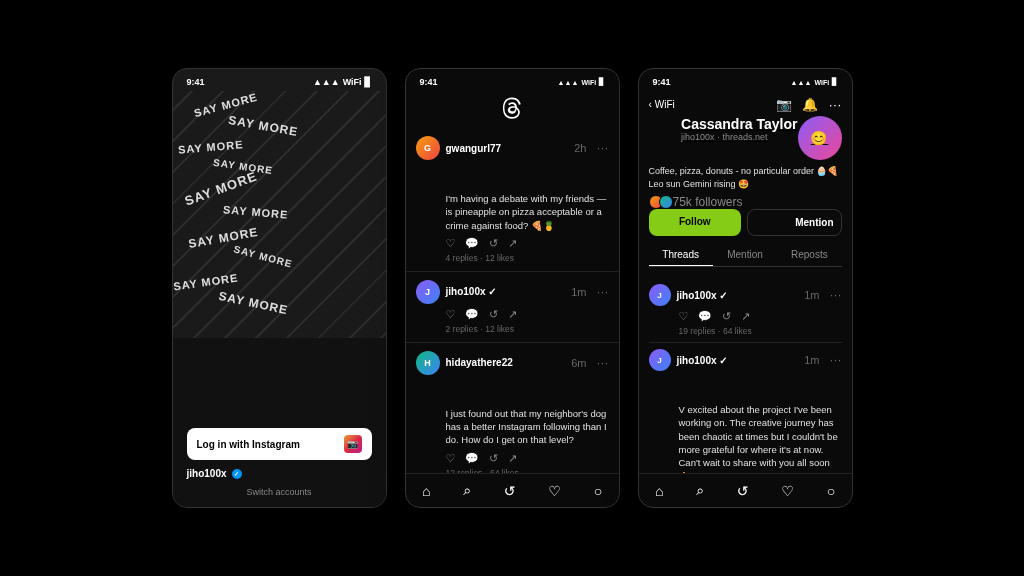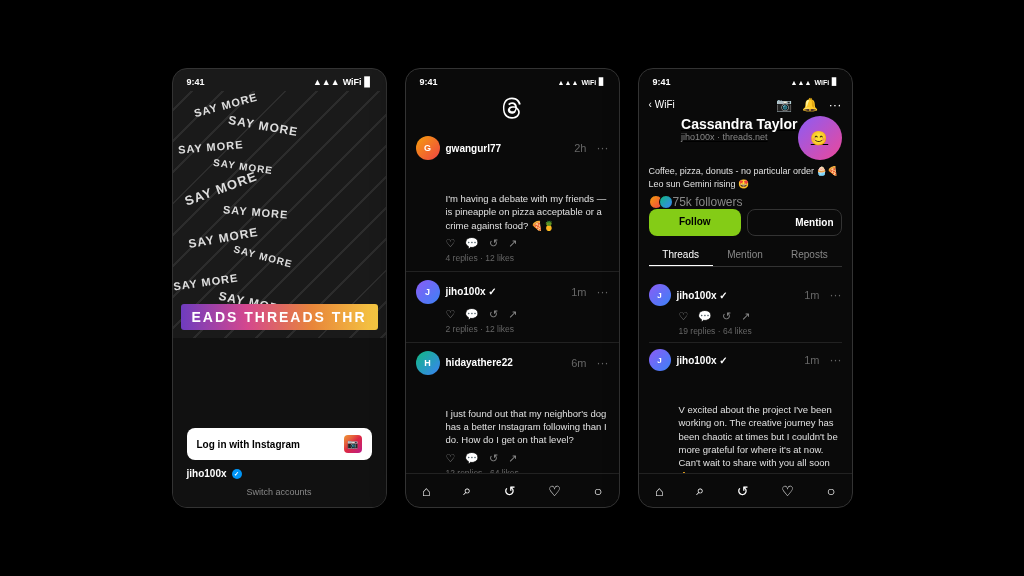--- a/index.html
+++ b/index.html
@@ -435,21 +435,20 @@
           <div class="say-more-item" style="top:28px;left:55px;transform:rotate(10deg);font-size:12px;">SAY MORE</div>
           <div class="say-more-item" style="top:50px;left:5px;transform:rotate(-5deg);font-size:11px;">SAY MORE</div>
           <div class="say-more-item" style="top:70px;left:40px;transform:rotate(8deg);font-size:10px;">SAY MORE</div>
           <div class="say-more-item" style="top:90px;left:10px;transform:rotate(-20deg);font-size:13px;">SAY MORE</div>
           <div class="say-more-item" style="top:115px;left:50px;transform:rotate(5deg);font-size:11px;">SAY MORE</div>
           <div class="say-more-item" style="top:140px;left:15px;transform:rotate(-10deg);font-size:12px;">SAY MORE</div>
           <div class="say-more-item" style="top:160px;left:60px;transform:rotate(15deg);font-size:10px;">SAY MORE</div>
           <div class="say-more-item" style="top:185px;left:0px;transform:rotate(-8deg);font-size:11px;">SAY MORE</div>
           <div class="say-more-item" style="top:205px;left:45px;transform:rotate(12deg);font-size:12px;">SAY MORE</div>
         </div>
-        <div class="threads-banner" style="position:absolute;bottom:88px;left:8px;right:8px;">EADS THREADS THR</div>
       </div>
       <div class="phone1-bottom">
         <div class="login-btn">
           <span class="login-btn-text">Log in with Instagram</span>
           <div class="instagram-icon">
             <span style="color:#fff;font-size:9px;font-weight:700;">📷</span>
           </div>
         </div>
         <div class="username-row">
           <span>jiho100x</span>

